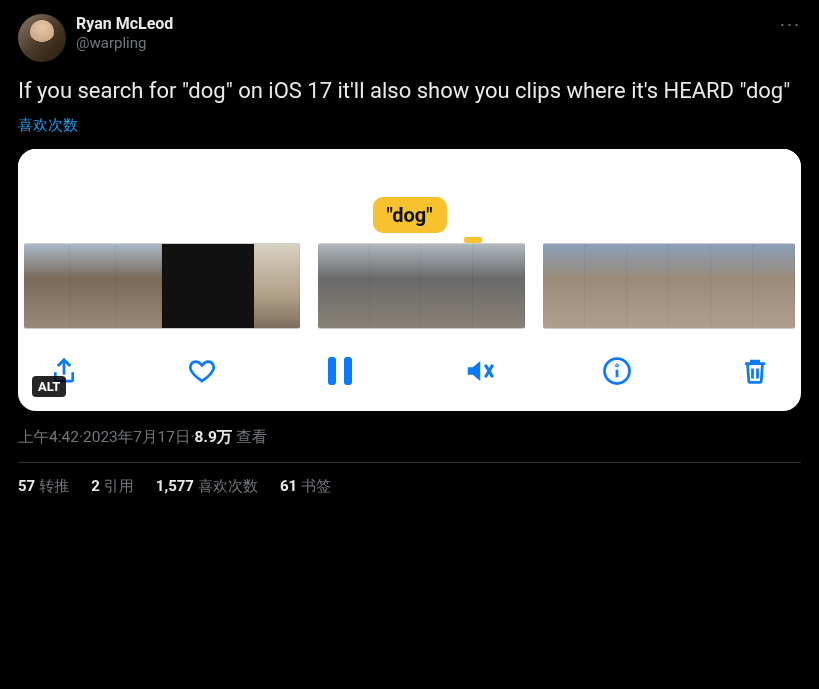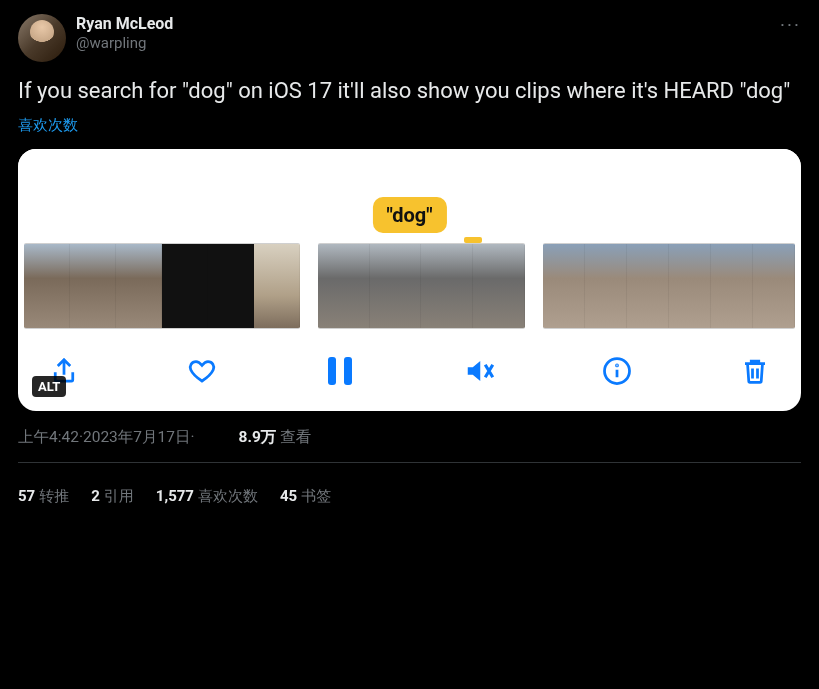--- a/index.html
+++ b/index.html
@@ -154,32 +154,32 @@
     padding: 3px 6px;
     border-radius:4px;
   }
   .meta {
     color:#71767b;
     font-size: 15.5px;
     margin-top: 16px;
     display:flex;
     align-items:center;
   }
-  .meta b { color:#e7e9ea; font-weight:700;margin-left:44px; }
+  .meta b { color:#e7e9ea; font-weight:700; }
   hr.sep {
     border: none;
     border-top: 1px solid #2f3336;
     margin-top: 14px;
   }
   .stats {
     display:flex;
     gap: 22px;
     font-size: 15px;
     color:#71767b;
-    margin-top: 24px;
+    margin-top: 14px;
   }
   .stats b { color:#e7e9ea; font-weight:700; margin-right:4px; }
 </style>
 </head>
 <body>
 
 <div class="tweet">
 
   <div class="header">
     <div class="avatar"></div>
@@ -270,16 +270,16 @@
     <span>·</span>
     <span><b>8.9万</b> <span>查看</span></span>
   </div>
 
   <hr class="sep">
 
   <div class="stats">
     <span><b>57</b><span>转推</span></span>
     <span><b>2</b><span>引用</span></span>
     <span><b>1,577</b><span>喜欢次数</span></span>
-    <span><b>45</b><span>书签</span></span>
+    <span><b>61</b><span>书签</span></span>
   </div>
 
 </div>
 
 </body></html>

